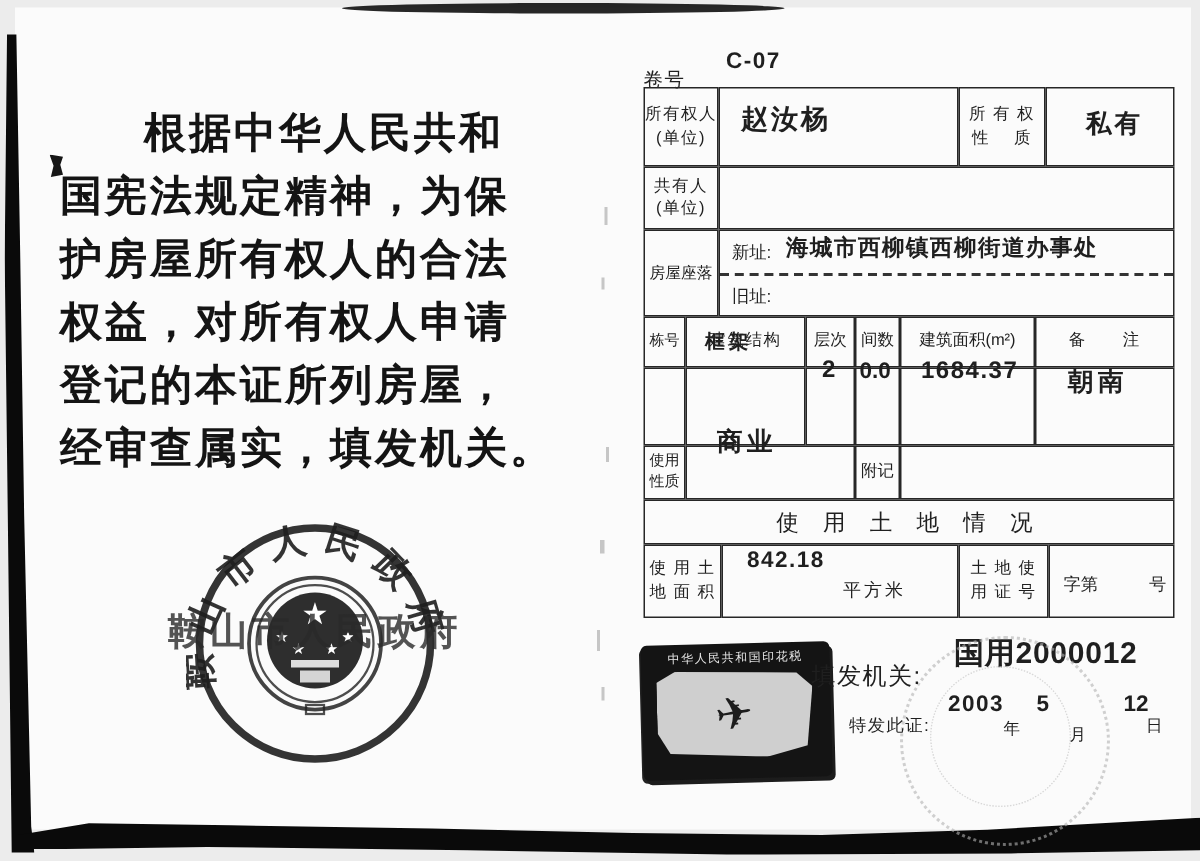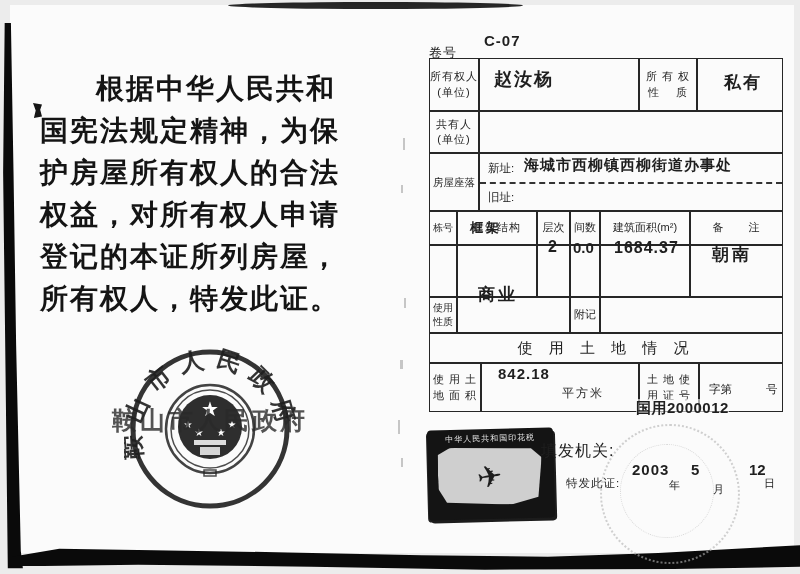--- a/index.html
+++ b/index.html
@@ -61,21 +61,21 @@
   <div class="bindmark" style="left:400px;top:360px;width:3px;height:9px;"></div>
   <div class="bindmark" style="left:398px;top:420px;width:2px;height:14px;"></div>
   <div class="bindmark" style="left:401px;top:458px;width:2px;height:9px;"></div>
 
   <div class="intro">
     <div class="ln indent">根据中华人民共和</div>
     <div class="ln">国宪法规定精神，为保</div>
     <div class="ln">护房屋所有权人的合法</div>
     <div class="ln">权益，对所有权人申请</div>
     <div class="ln">登记的本证所列房屋，</div>
-    <div class="ln">所有权人，特发此证。</div>
+    <div class="ln">经审查属实，填发机关。</div>
   </div>
 
   <div class="seal-wrap">
     <svg width="172" height="170" viewBox="0 0 172 170">
       <defs>
         <path id="arcTop" d="M 22,122 A 70,70 0 1 1 150,122" fill="none"></path>
       </defs>
       <circle cx="86" cy="85" r="77" fill="none" stroke="#1e1e1e" stroke-width="5" opacity="0.9"></circle>
       <circle cx="86" cy="85" r="44" fill="none" stroke="#222" stroke-width="2.5" opacity="0.85"></circle>
       <circle cx="86" cy="85" r="39" fill="none" stroke="#222" stroke-width="1.5" opacity="0.8"></circle>
@@ -185,21 +185,21 @@
     <span class="abs" style="left:80px;top:21px;font-size:12px;letter-spacing:2px;">平方米</span>
   </div>
   <div class="cell lbl" style="left:639px;top:363px;width:60px;height:49px;letter-spacing:1px;">
     <span>土 地 使</span>
     <span>用 证 号</span>
   </div>
   <div class="cell" style="left:699px;top:363px;width:84px;height:49px;">
     <span class="abs" style="left:9px;top:18px;font-size:11.5px;">字第</span>
     <span class="abs" style="left:66px;top:18px;font-size:11.5px;">号</span>
   </div>
-  <span class="abs val" style="left:636px;top:399px;font-size:15px;letter-spacing:0.5px;background:rgba(251,251,251,0.6);">国用2000012</span>
+  <span class="abs val" style="left:636px;top:422px;font-size:20px;letter-spacing:0.5px;background:rgba(251,251,251,0.6);">国用2000012</span>
 
   <div class="tax-stamp">
     <div class="tax-title">中华人民共和国印花税</div>
     <div class="tax-inner">
       <span class="tax-plane">✈</span>
     </div>
   </div>
 
   <div class="ghost-stamp"></div>
 

